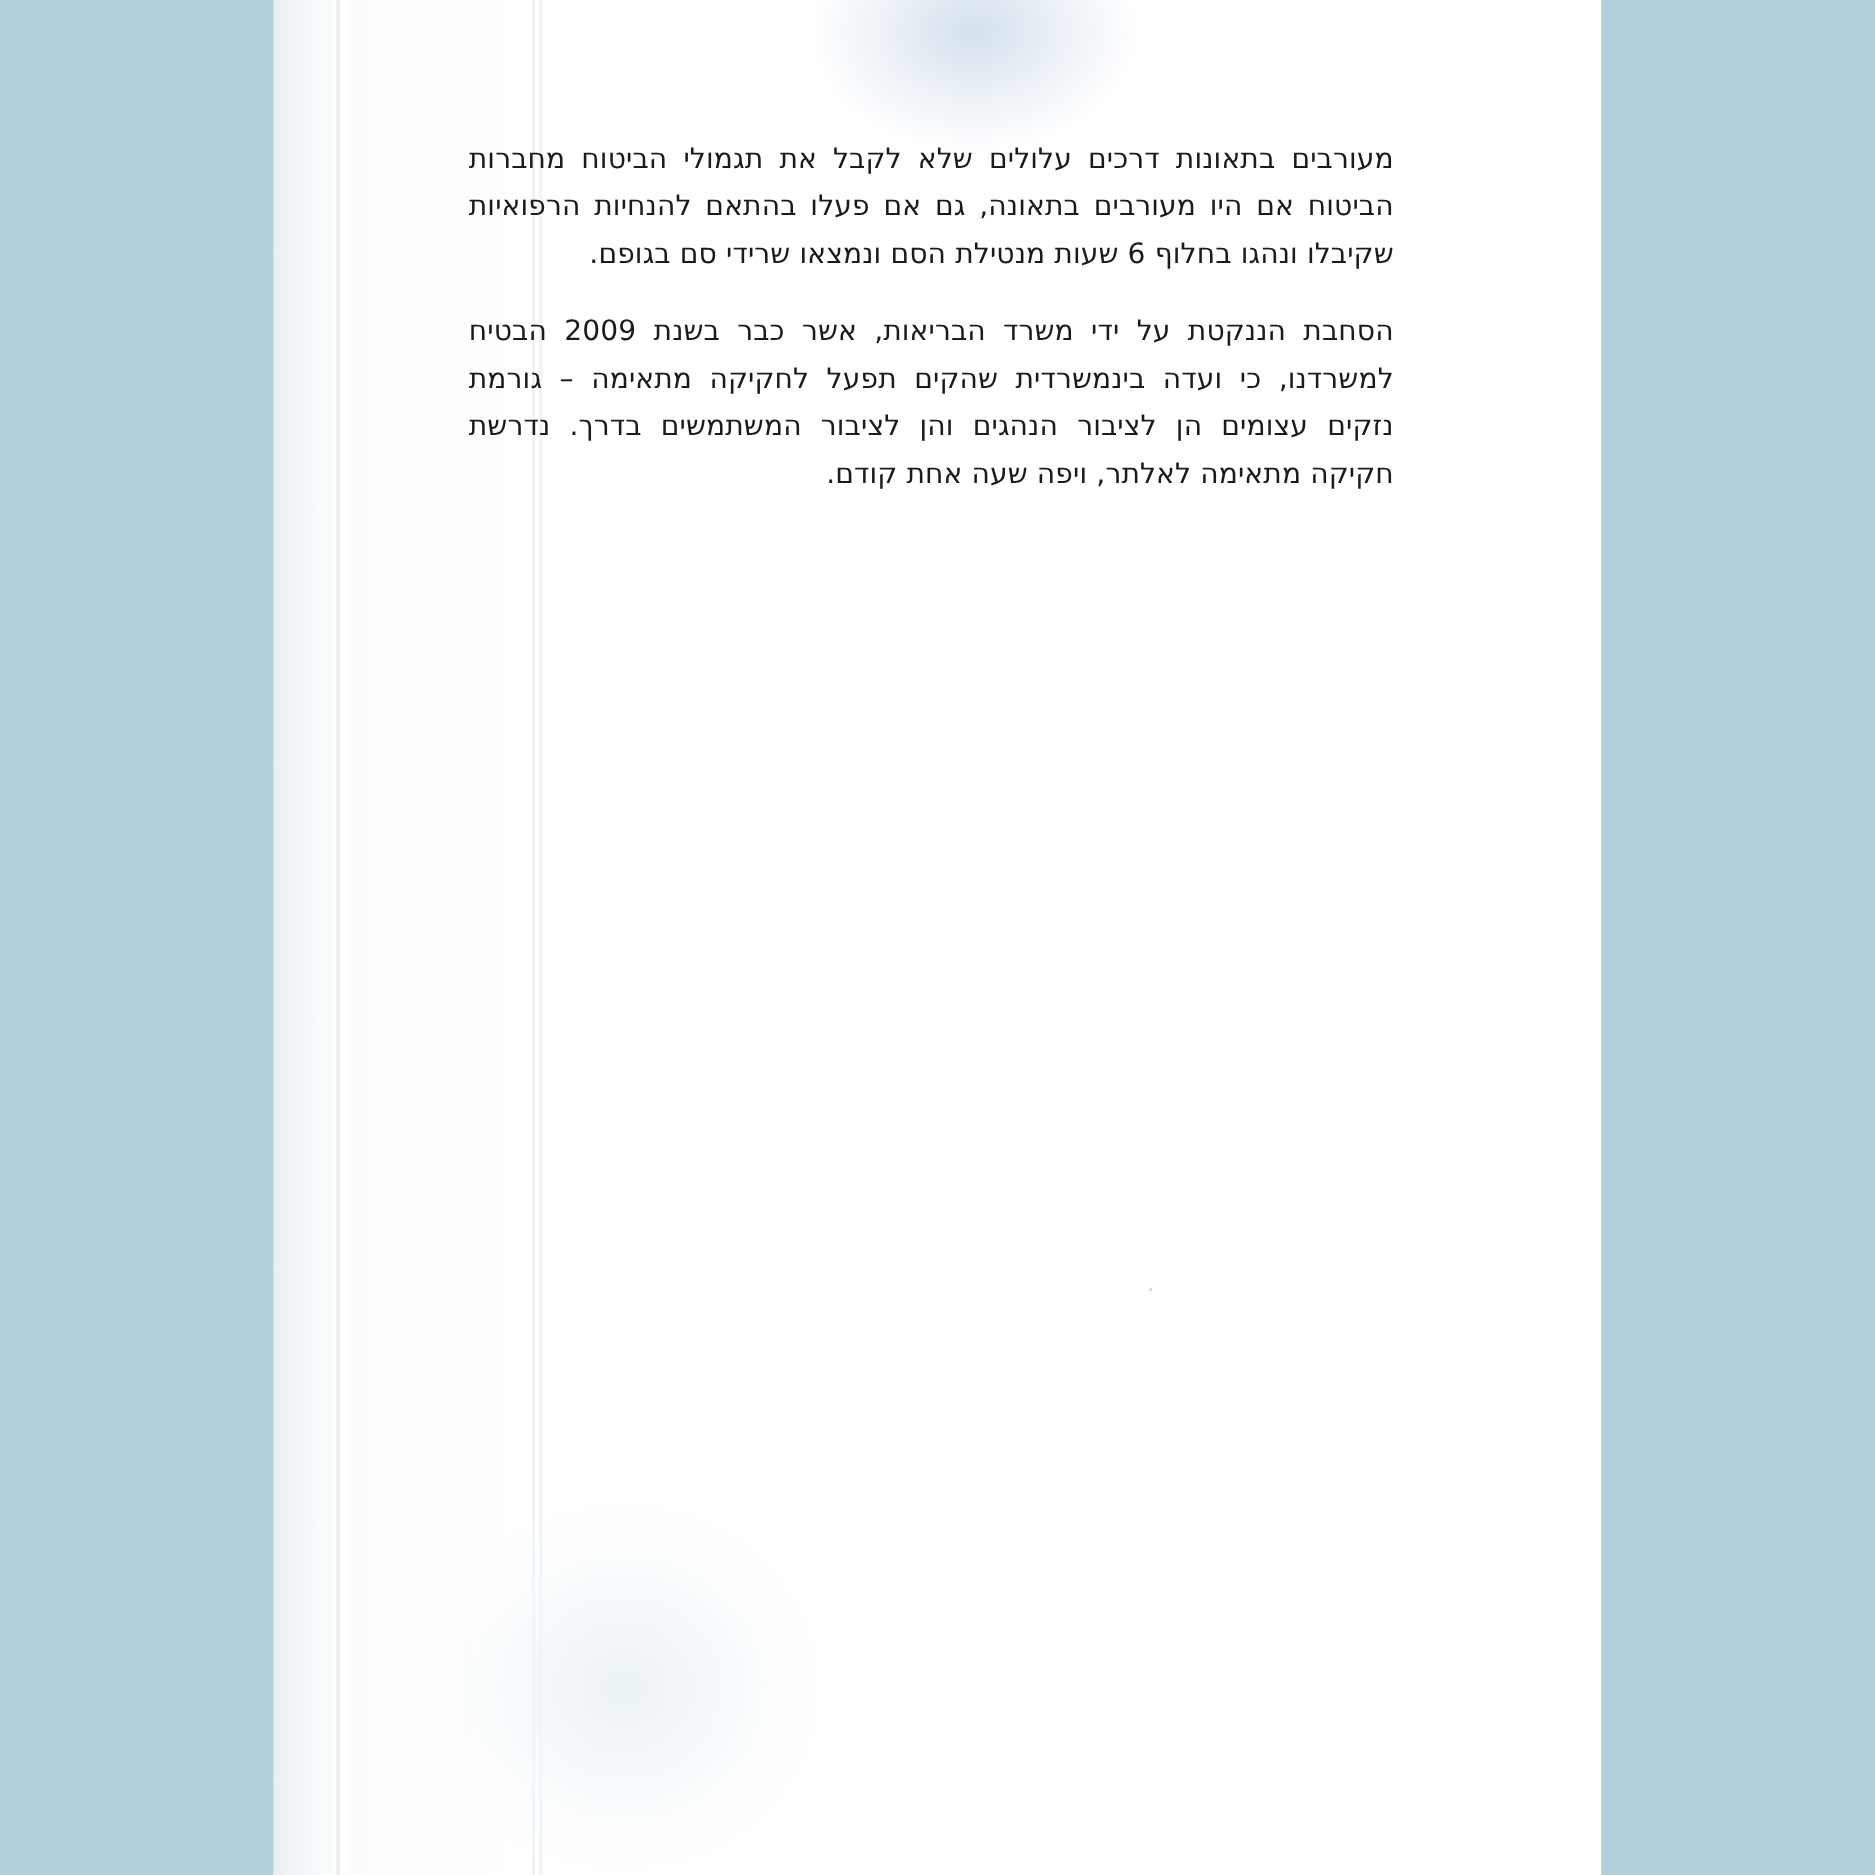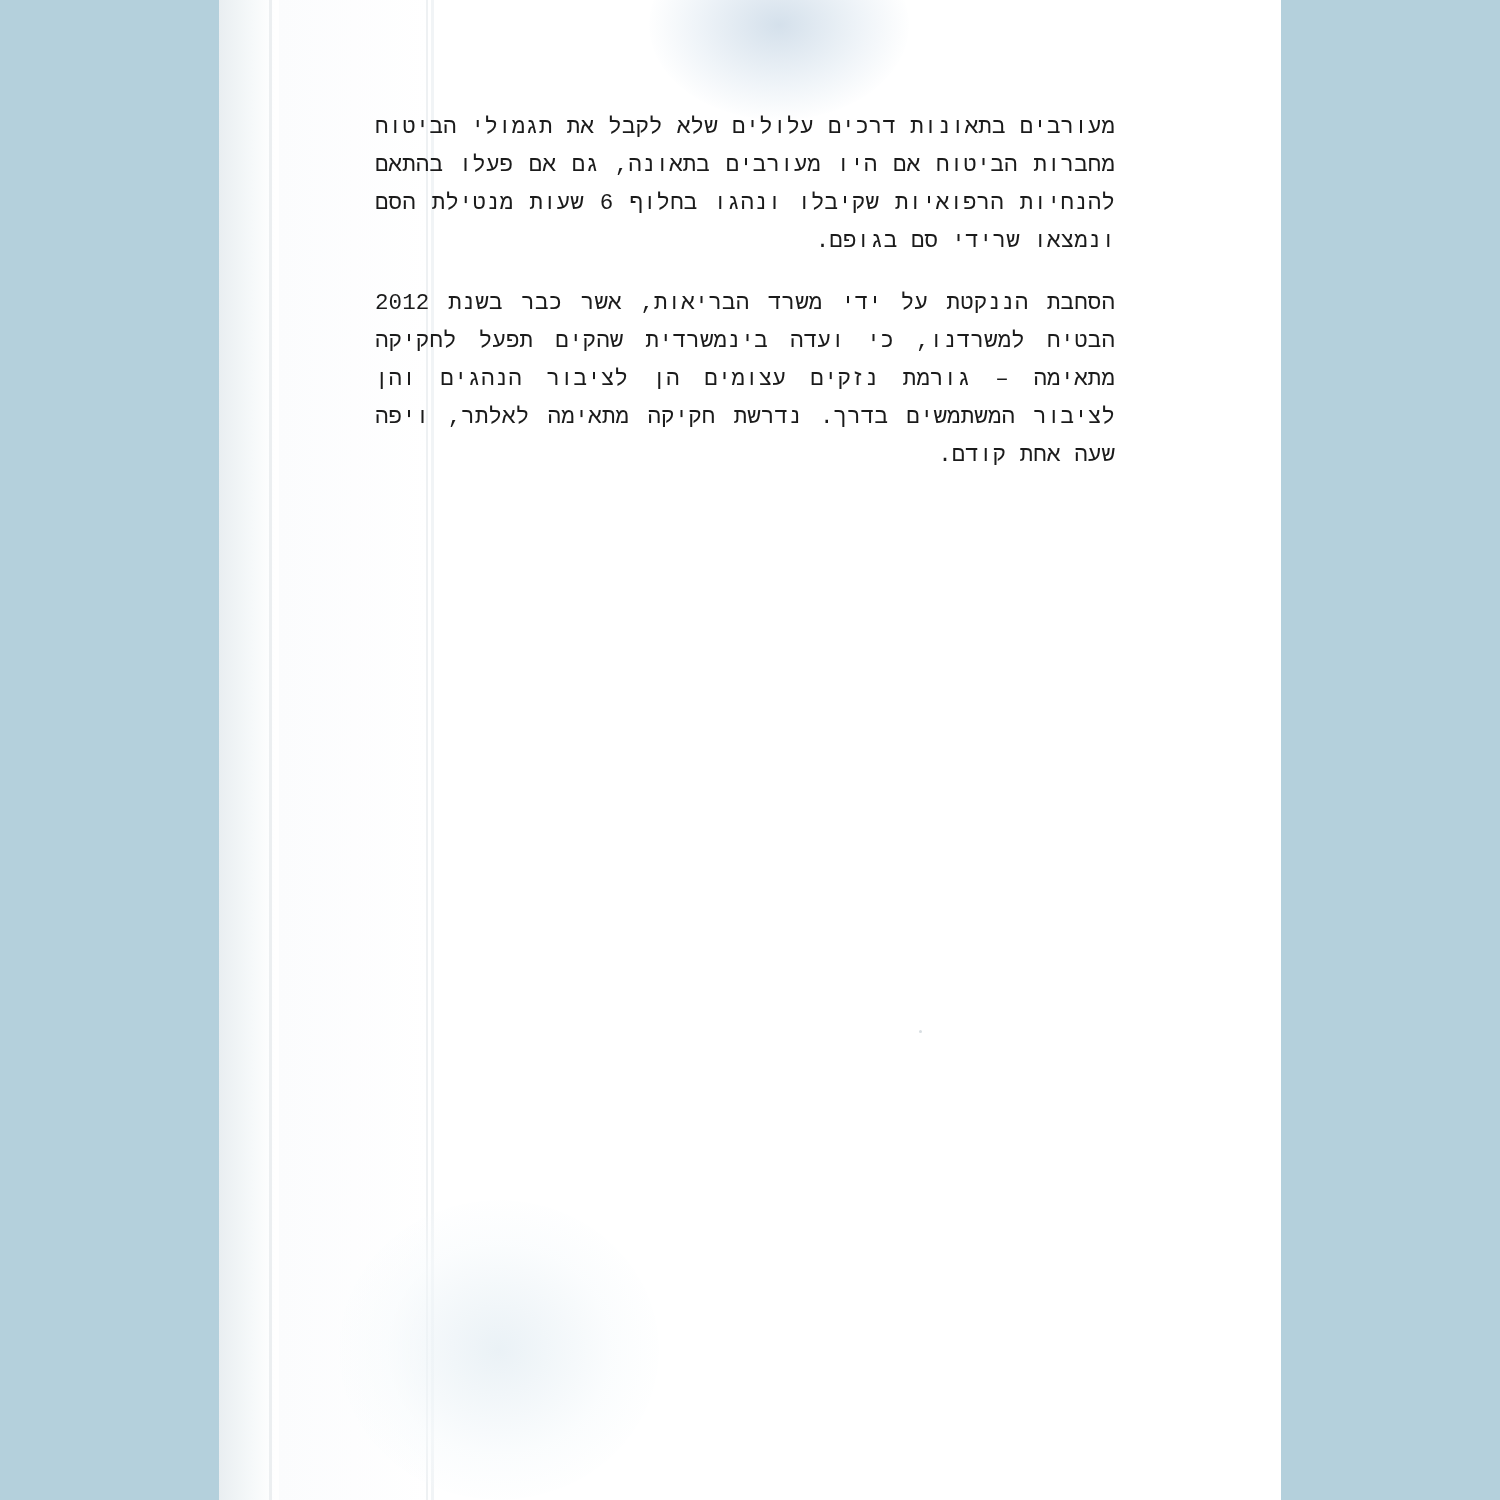--- a/index.html
+++ b/index.html
@@ -10,21 +10,20 @@
     width: 1500px;
     height: 1500px;
     background: #b4d0dc;
     font-family: "DejaVu Sans", sans-serif;
     overflow: hidden;
   }
   .viewer {
     position: relative;
     width: 1500px;
     height: 1500px;
-    font-family: Liberation Mono, monospace;
   }
   
   .page-sheet {
     position: absolute;
     left: 219px;
     top: 0;
     width: 1062px;
     height: 1500px;
     background: #ffffff;
     box-shadow: 0 0 0 0 rgba(0,0,0,0);
@@ -122,18 +121,18 @@
     <div class="scan-band band-e"></div>
     <div class="scan-band band-b"></div>
     <div class="scan-band band-c"></div>
     <div class="scan-band band-d"></div>
     <div class="scan-blotch"></div>
     <div class="scan-blotch-2"></div>
     <div class="speck" style="left:700px; top:1030px;"></div>
 
     <div class="doc-body">
       <p class="doc-para">מעורבים בתאונות דרכים עלולים שלא לקבל את תגמולי הביטוח מחברות הביטוח אם היו מעורבים בתאונה, גם אם פעלו בהתאם להנחיות הרפואיות שקיבלו ונהגו בחלוף 6 שעות מנטילת הסם ונמצאו שרידי סם בגופם.</p>
-      <p class="doc-para">הסחבת הננקטת על ידי משרד הבריאות, אשר כבר בשנת 2012 הבטיח למשרדנו, כי ועדה בינמשרדית שהקים תפעל לחקיקה מתאימה – גורמת נזקים עצומים הן לציבור הנהגים והן לציבור המשתמשים בדרך. נדרשת חקיקה מתאימה לאלתר, ויפה שעה אחת קודם.</p>
+      <p class="doc-para">הסחבת הננקטת על ידי משרד הבריאות, אשר כבר בשנת 2009 הבטיח למשרדנו, כי ועדה בינמשרדית שהקים תפעל לחקיקה מתאימה – גורמת נזקים עצומים הן לציבור הנהגים והן לציבור המשתמשים בדרך. נדרשת חקיקה מתאימה לאלתר, ויפה שעה אחת קודם.</p>
     </div>
 
   </div>
 
 </div>
 
 </body></html>

